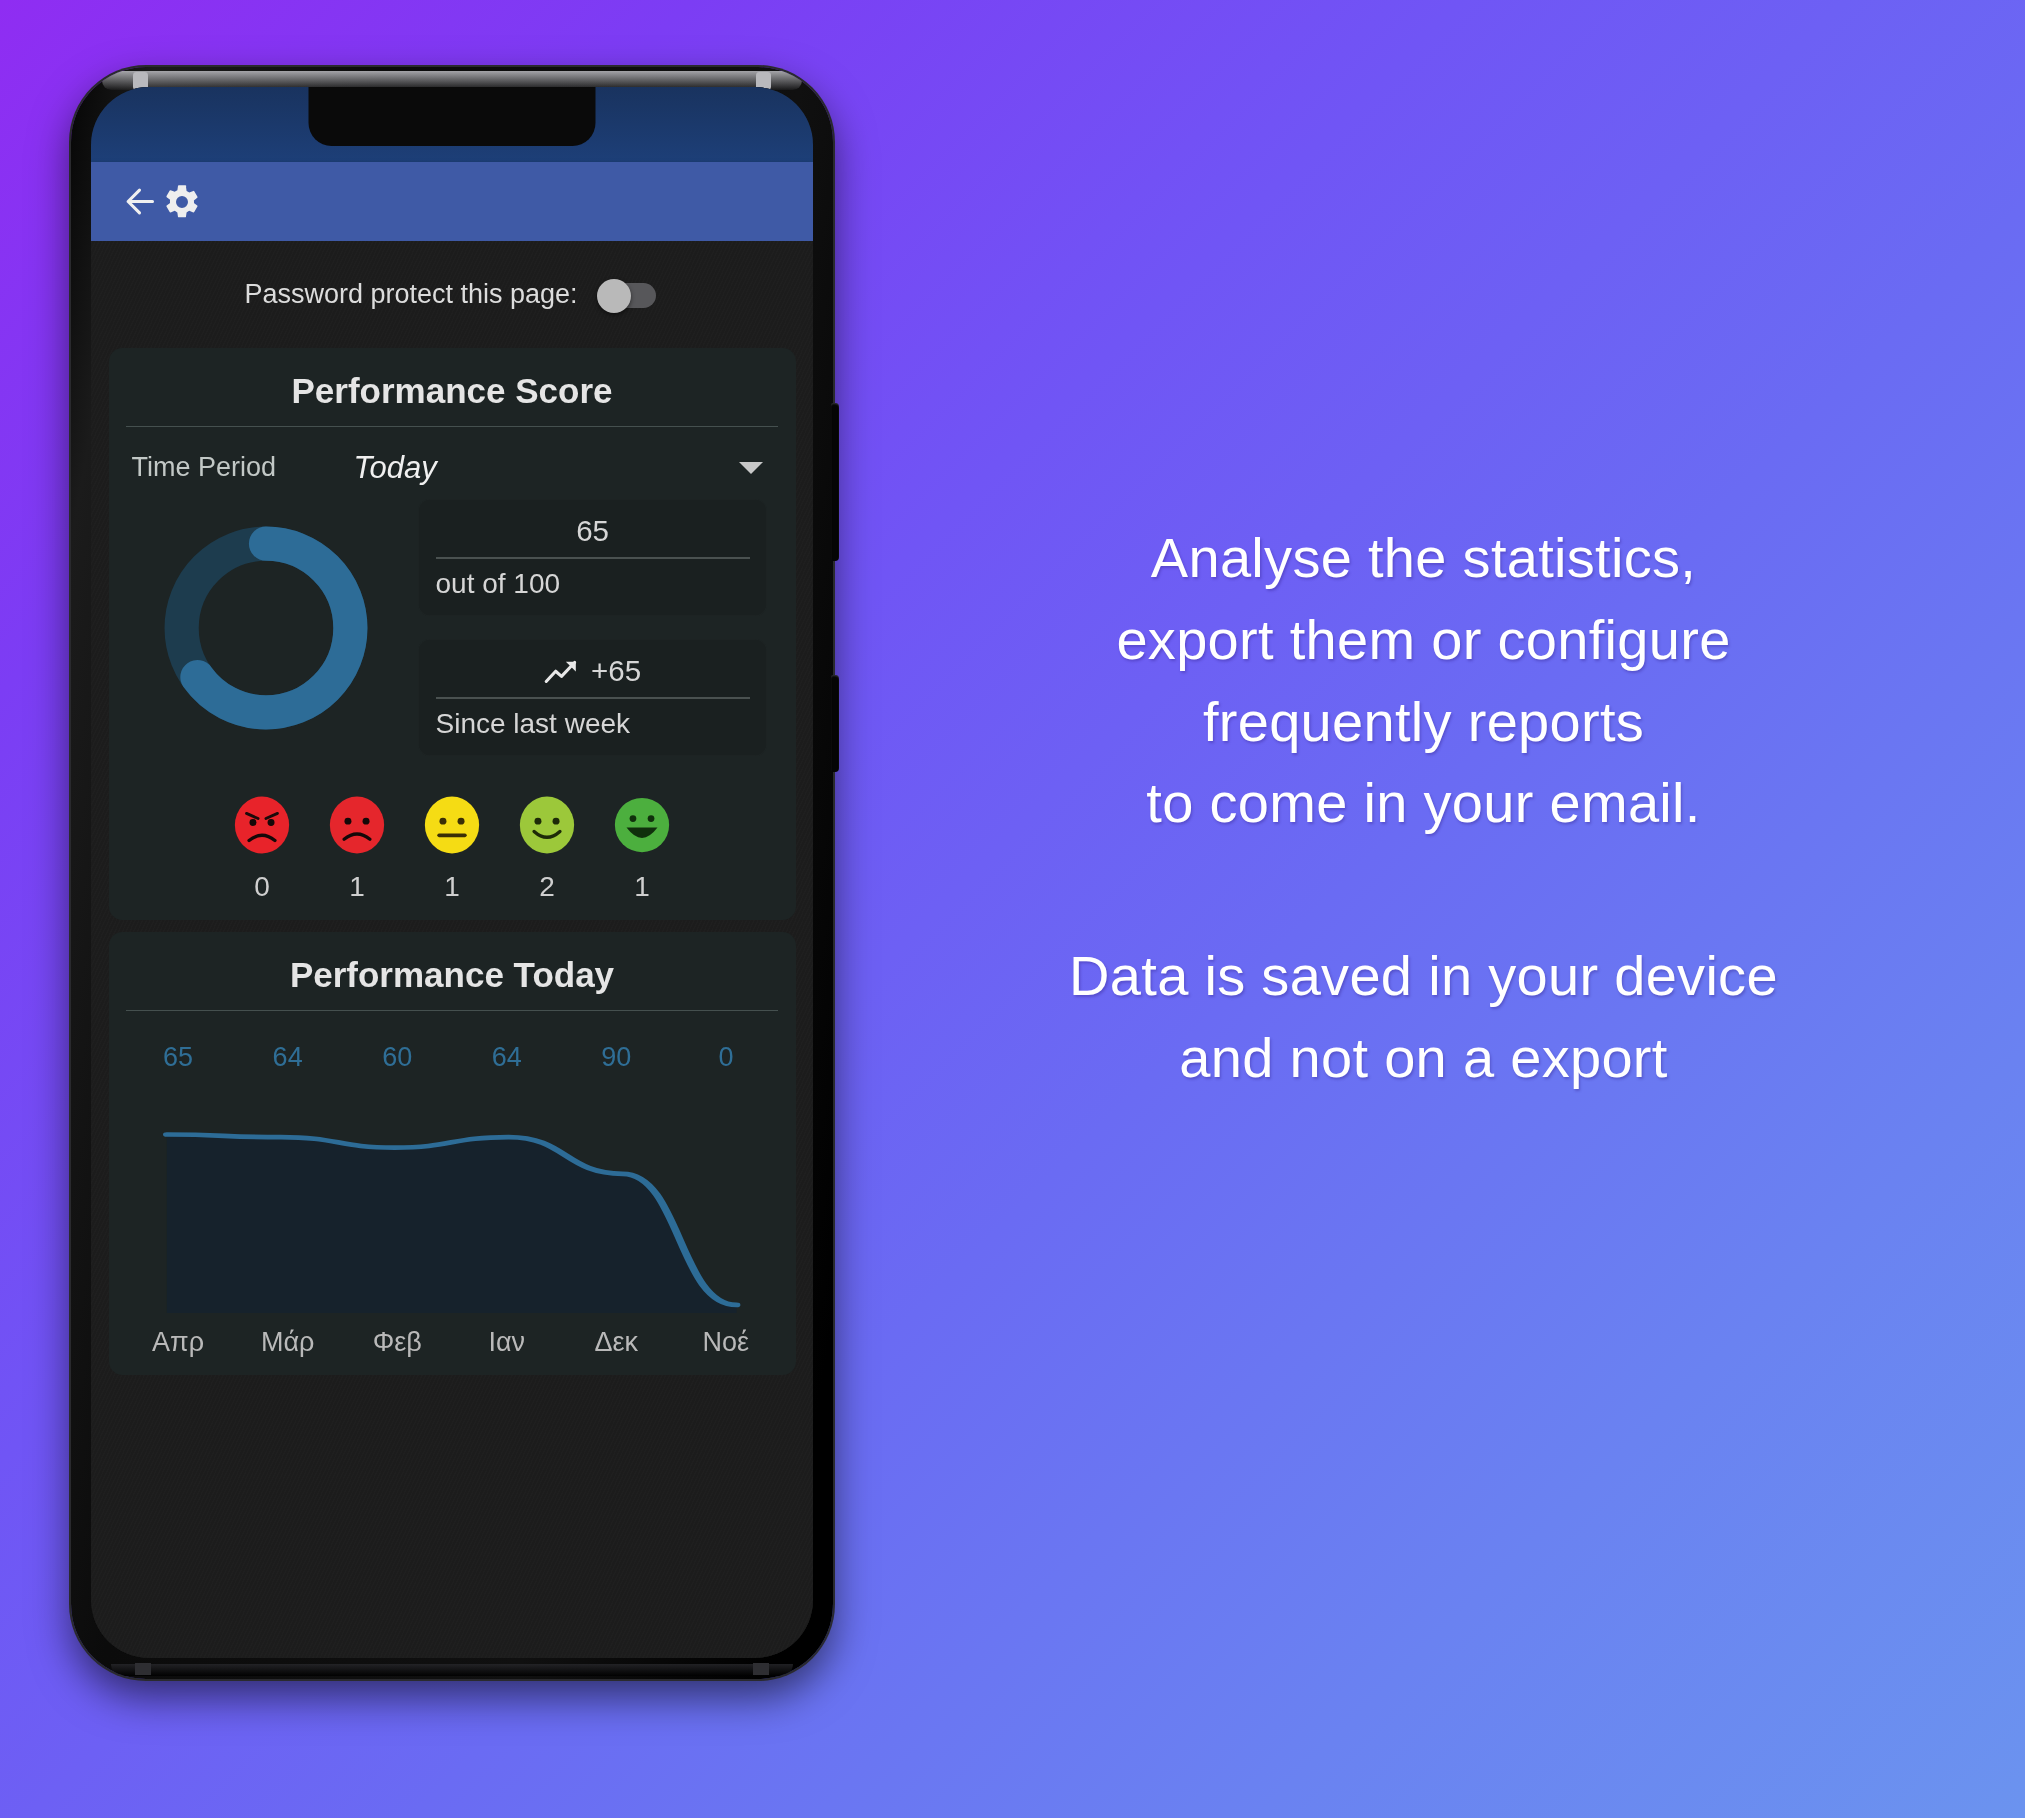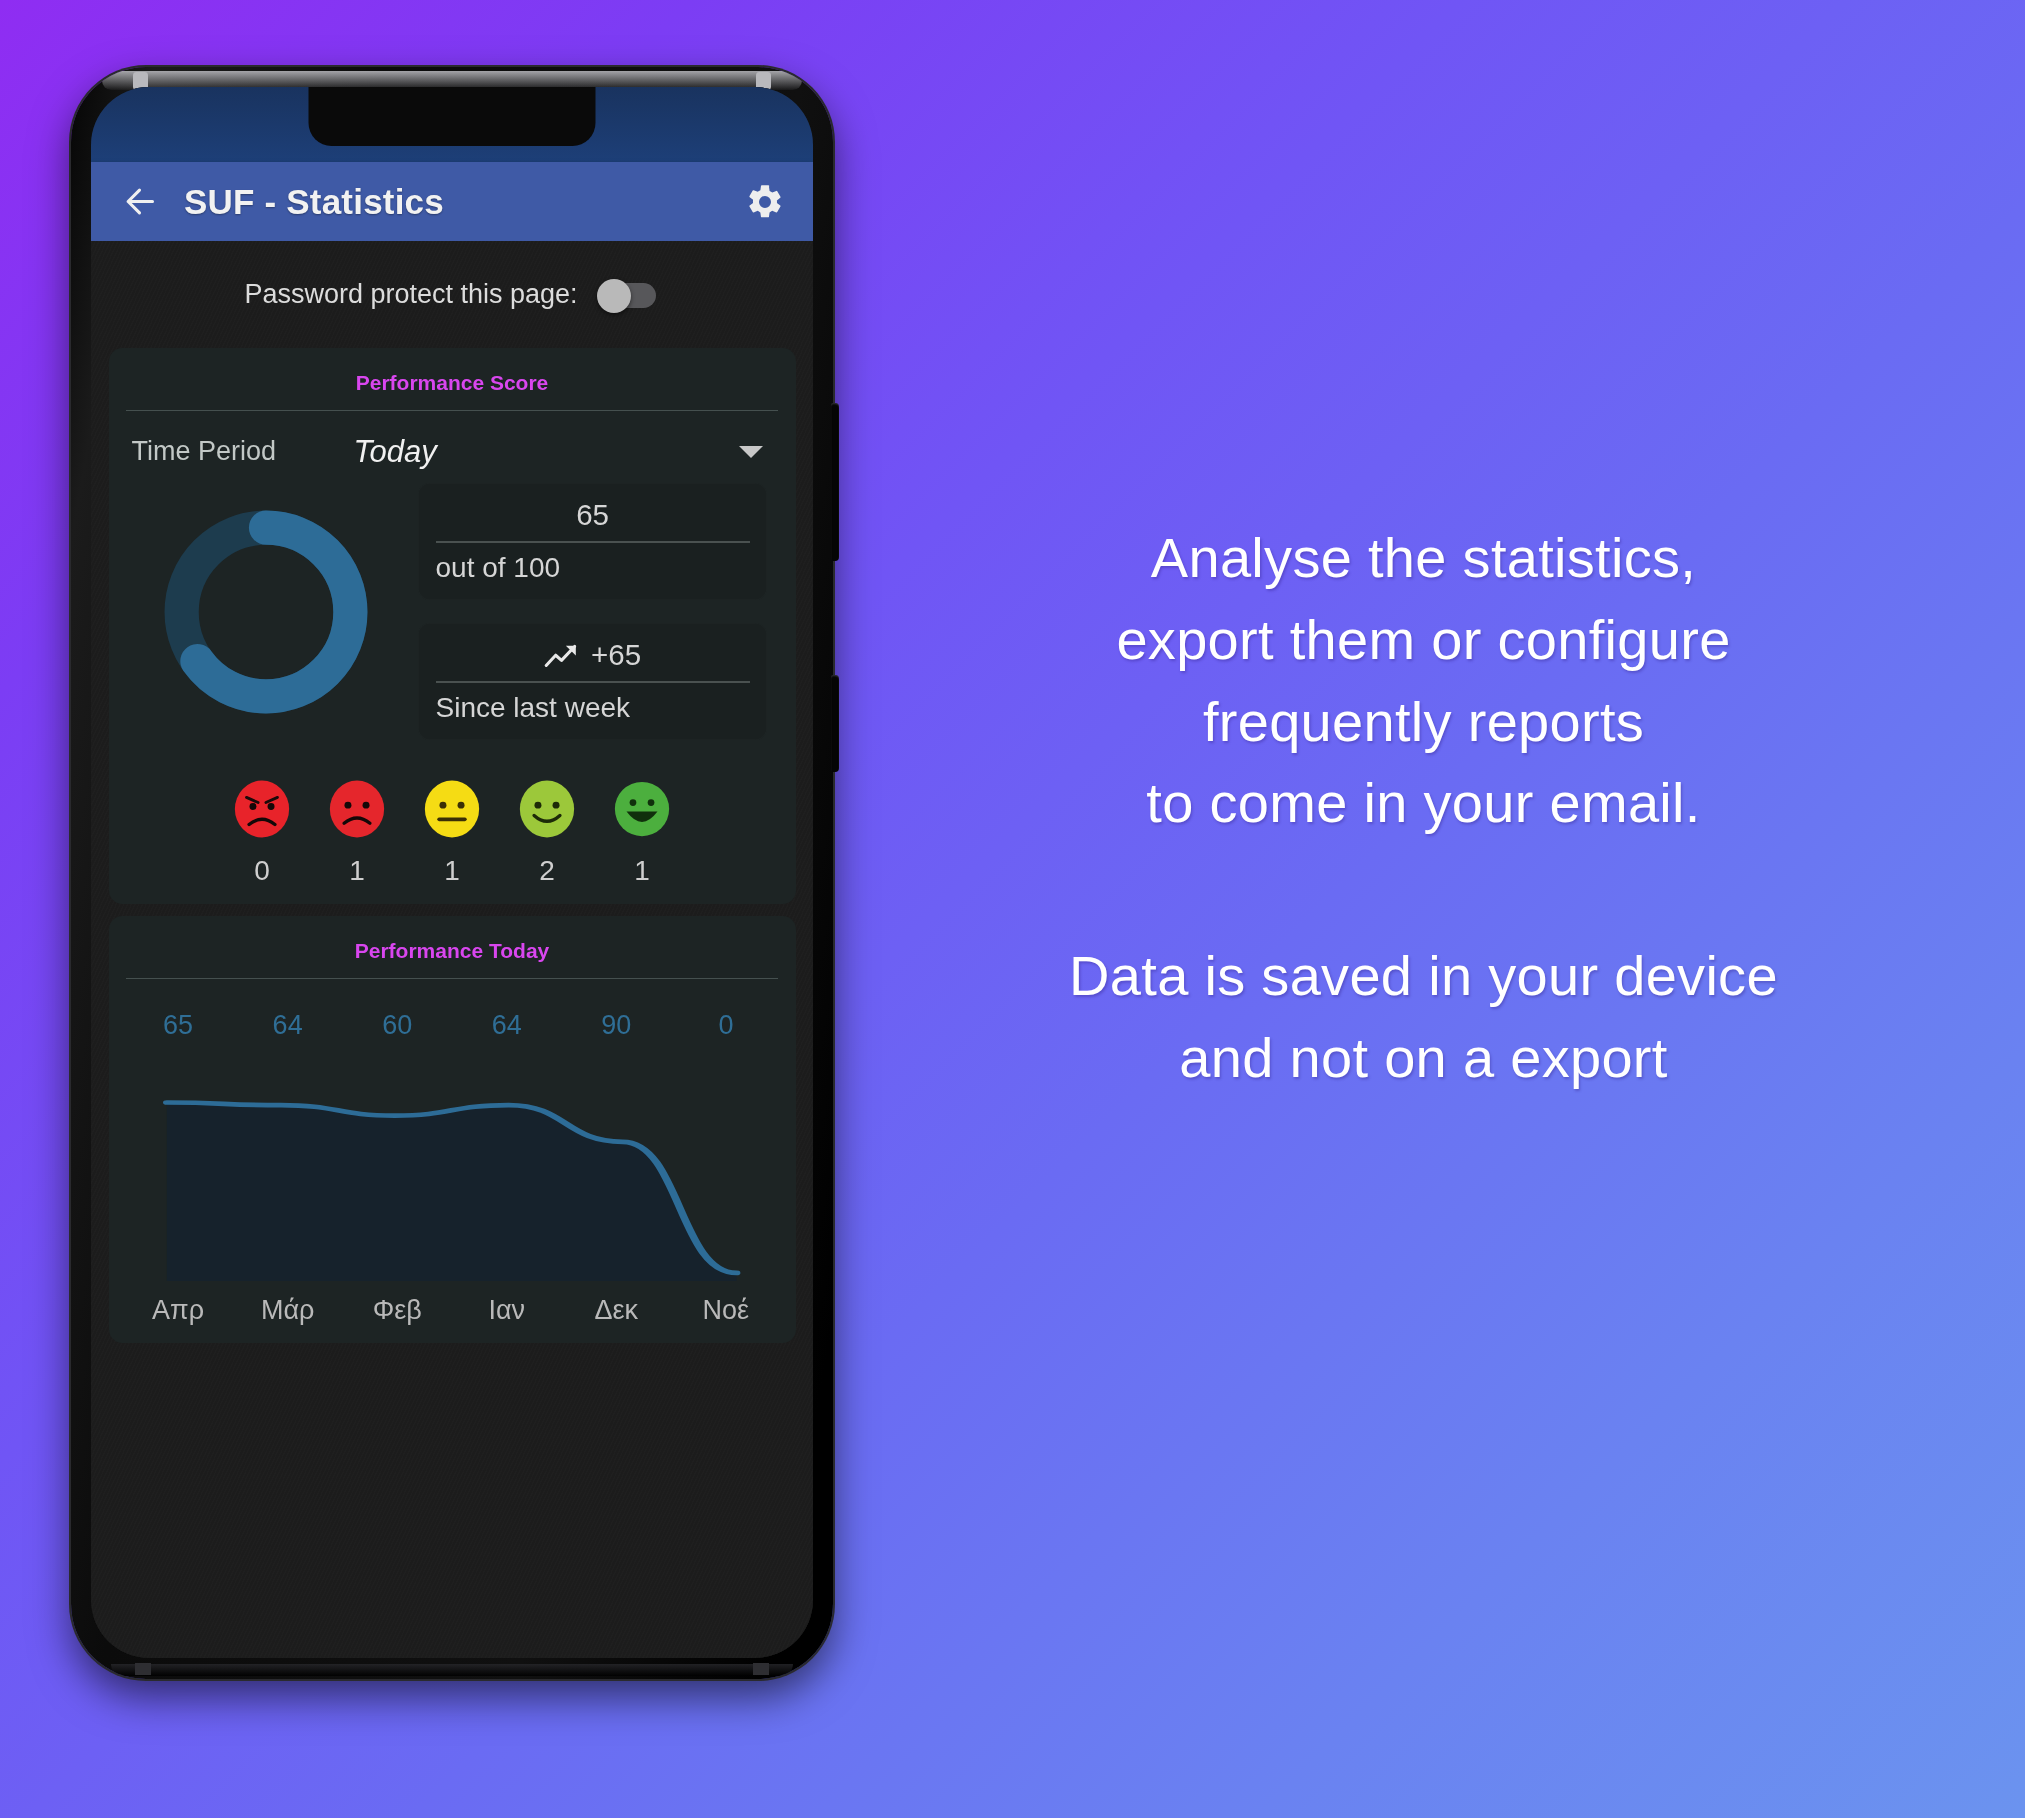--- a/index.html
+++ b/index.html
@@ -190,22 +190,22 @@
   }
 
   .card {
     margin: 0 17.5px 12px 17.5px;
     background: #1d2424;
     border-radius: 13.4px;
     padding: 5.4px 0 17.5px 0;
   }
   .card-title {
     text-align: center;
-    color: #d946ef;
-    font-size: 21px;
+    color: #e5e5e5;
+    font-size: 35px;
     font-weight: bold;
     padding: 17.5px 0 14.8px 0;
   }
   .card-rule {
     height: 1.3px;
     background: #45504f;
     margin: 0 17.5px 0 17.5px;
   }
 
   .period-row {
@@ -372,21 +372,20 @@
         <div class="notch"></div>
 
         <div class="statusbar"></div>
 
         <div class="appbar">
           <div class="back">
             <svg width="39" height="39" viewBox="0 0 24 24">
               <path d="M20 12H5M5 12l7-7M5 12l7 7" fill="none" stroke="#f0f0f0" stroke-width="1.9" stroke-linecap="round" stroke-linejoin="round"></path>
             </svg>
           </div>
-          <div class="title">SUF - Statistics</div>
           <div class="gear">
             <svg width="40" height="40" viewBox="0 0 24 24">
               <path fill="#eeeeee" d="M19.14 12.94c.04-.3.06-.61.06-.94s-.02-.64-.07-.94l2.03-1.58a.49.49 0 0 0 .12-.61l-1.92-3.32a.49.49 0 0 0-.59-.22l-2.39.96a7.03 7.03 0 0 0-1.62-.94l-.36-2.54A.48.48 0 0 0 13.9 2h-3.84a.48.48 0 0 0-.47.41l-.36 2.54c-.59.24-1.13.56-1.62.94l-2.39-.96a.48.48 0 0 0-.59.22L2.71 8.47a.48.48 0 0 0 .12.61l2.03 1.58c-.05.3-.09.63-.09.94s.02.64.07.94L2.81 14.12a.49.49 0 0 0-.12.61l1.92 3.32c.12.22.37.29.59.22l2.39-.96c.5.38 1.03.7 1.62.94l.36 2.54c.05.24.25.41.49.41h3.84c.24 0 .44-.17.48-.41l.36-2.54c.59-.24 1.13-.56 1.62-.94l2.39.96c.22.08.47 0 .59-.22l1.92-3.32a.49.49 0 0 0-.12-.61l-2.0-1.58zM12 15.6A3.6 3.6 0 1 1 12 8.4a3.6 3.6 0 0 1 0 7.2z"></path>
             </svg>
           </div>
         </div>
 
         <div class="content">
 
           <div class="pwrow">

